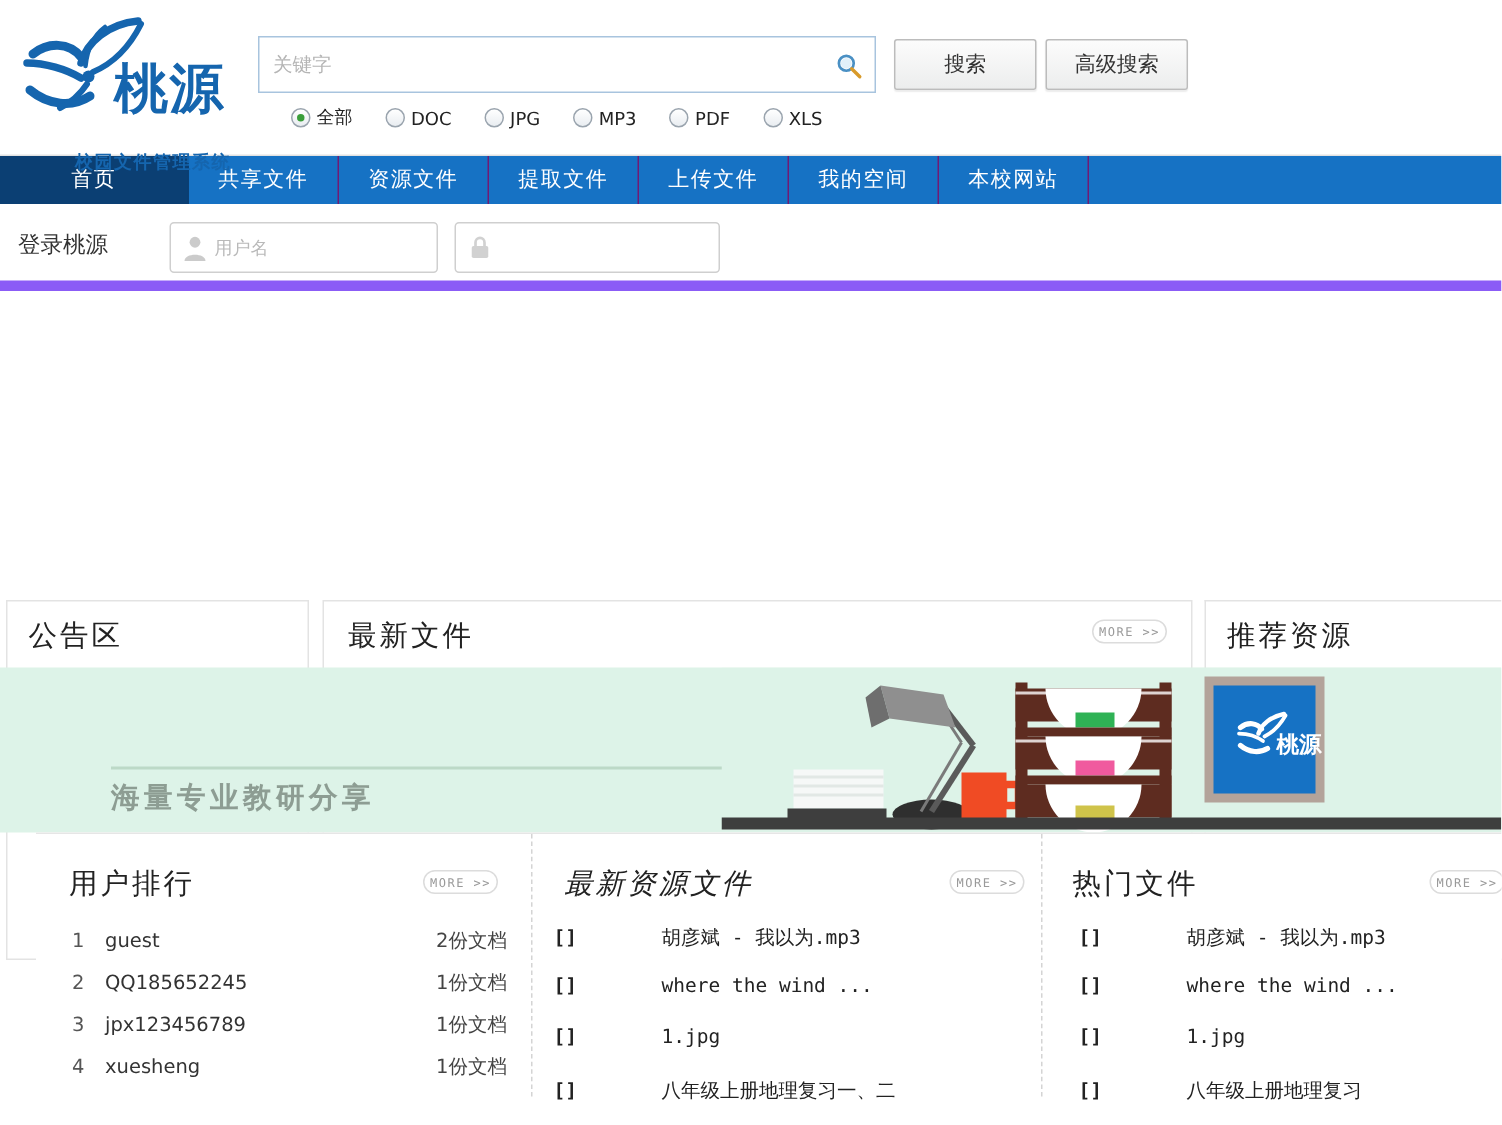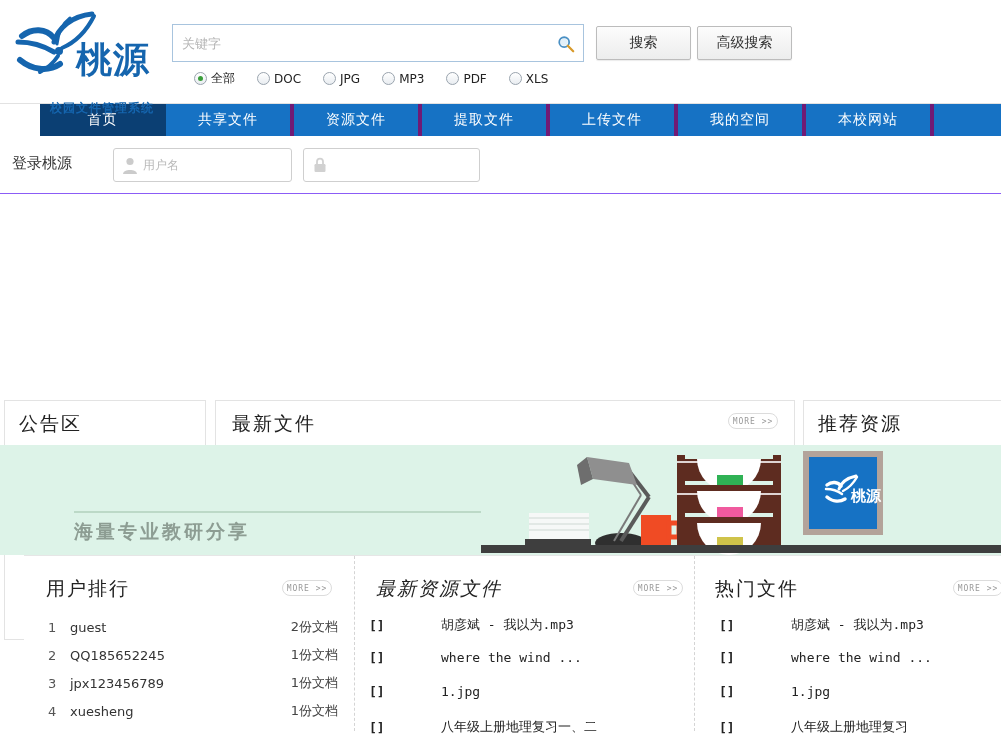--- a/index.html
+++ b/index.html
@@ -127,47 +127,46 @@
   }
   #btn-search { left: 596px; width: 95px; }
   #btn-adv { left: 697px; width: 95px; }
 
   
   #nav {
     height: 32px;
     background: #1672c4;
     display: flex;
     align-items: stretch;
-    margin-left: 40px;
   }
   .nav-item {
-    width: 128px;
+    width: 100px;
     display: flex;
     align-items: center;
     justify-content: center;
     color: #ffffff;
     font-family: "DejaVu Sans", sans-serif;
     font-size: 14px;
-    border-right: 4px solid #701a75;
+    border-right: 1px solid #701a75;
     cursor: pointer;
     letter-spacing: 1px;
   }
   .nav-item.active {
     background: #0b3f73;
     border-right: 1px solid #0b3f73;
     width: 126px;
   }
   #nav-filler { flex: 1 1 auto; }
 
   
   #loginbar {
     position: relative;
     height: 58px;
     background: #ffffff;
-    border-bottom: 1px solid #8b5cf6;
+    border-bottom: 7px solid #8b5cf6;
   }
   #login-label {
     position: absolute;
     left: 12px; top: 18px;
     font-family: "DejaVu Sans", sans-serif;
     font-size: 15px;
     color: #333;
   }
   .lg-field {
     position: absolute;

